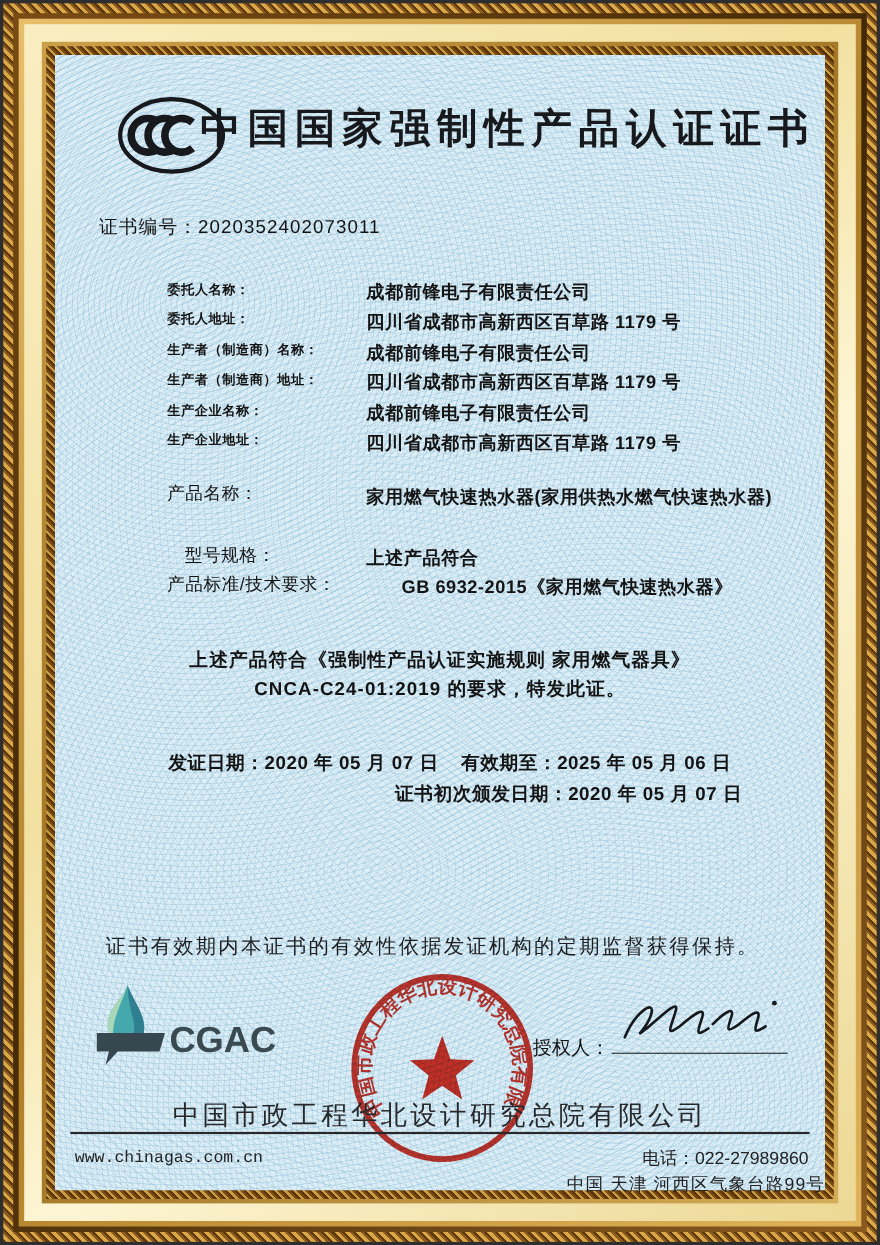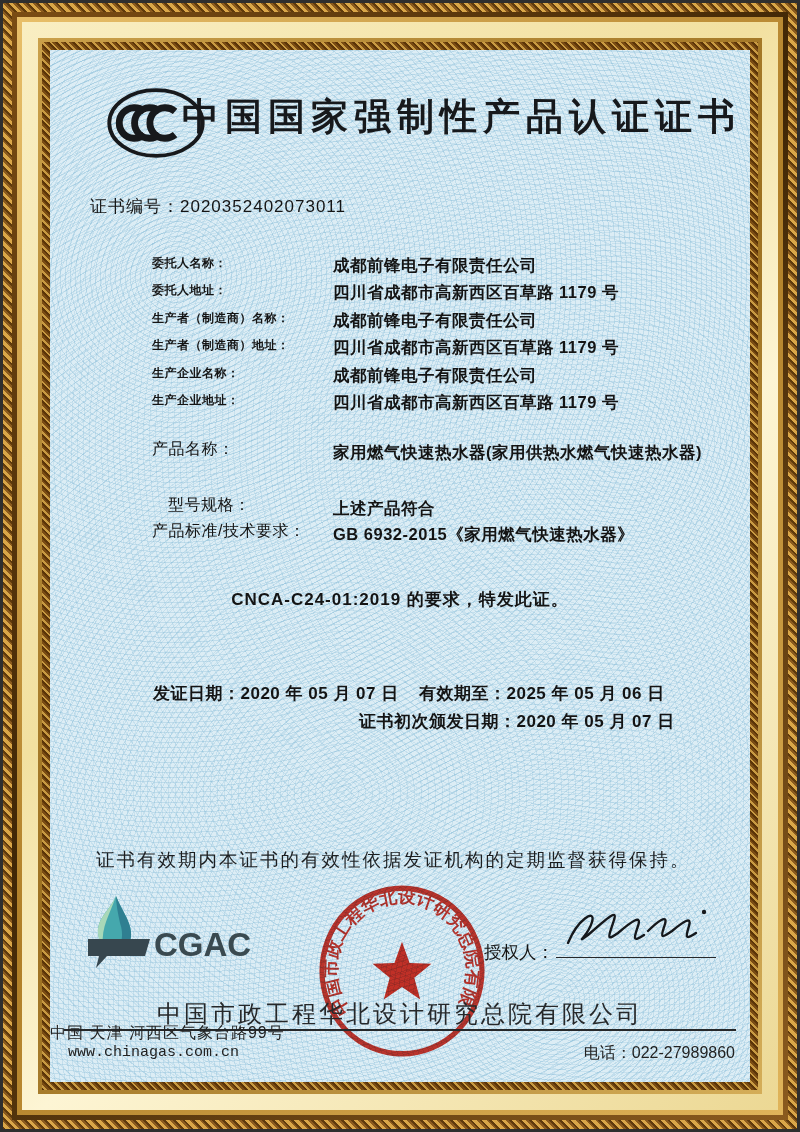--- a/index.html
+++ b/index.html
@@ -39,21 +39,21 @@
   .prow .val{position:absolute;left:181px;width:382px;font-size:16.5px;font-weight:bold;
     letter-spacing:.5px;line-height:26px;}
   .compliance{left:0;right:0;top:537px;text-align:center;font-size:17px;font-weight:bold;
     line-height:26.5px;letter-spacing:1px;}
   .dates .lab,.dates .val{font-size:17px;font-weight:bold;letter-spacing:.5px;white-space:nowrap;}
   .note{left:46px;top:797px;font-size:18.5px;font-weight:500;letter-spacing:2px;color:#1c1e20;white-space:nowrap;}
   .issuer{left:0;right:0;top:948px;text-align:center;font-size:24px;font-weight:500;
     letter-spacing:3px;color:#26282a;}
   .sep{left:14px;width:672px;top:979px;height:2px;background:#26282a;}
   .footer-web{left:18px;top:994px;font-size:15px;font-weight:400;font-family:"Liberation Mono",monospace;color:#222;}
-  .footer-addr{left:0;right:0;top:973px;text-align:left;font-size:16px;font-weight:500;color:#222;letter-spacing:1px;}
+  .footer-addr{left:0;right:0;top:1017px;text-align:right;font-size:16px;font-weight:500;color:#222;letter-spacing:1px;}
   .footer-phone{right:15px;top:993px;font-size:16px;font-weight:500;color:#222;}
   .authz{left:434px;top:889px;font-size:17.5px;font-weight:500;white-space:nowrap;}
   .sigline{display:inline-block;width:160px;border-bottom:1.6px solid #26282a;height:18px;margin-left:2px;}
   .seal{mix-blend-mode:multiply;opacity:.93;}
 </style>
 </head>
 <body>
 
 <div class="page">
  <div class="f-outer">
@@ -108,25 +108,26 @@
           <div class="prow">
                       <span class="lab" style="top:0;">产品名称：</span>
                       <span class="val" style="top:0;">家用燃气快速热水器(家用供热水燃气快速热水器)</span>
                     </div>
           <div class="prow">
                       <span class="lab" style="top:56px;padding-left:16px;">型号规格：</span>
                       <span class="val" style="top:56px;">上述产品符合</span>
                     </div>
           <div class="prow">
                       <span class="lab" style="top:82px;">产品标准/技术要求：</span>
-                      <span class="val" style="top:82px;">GB 6932-2015《家用燃气快速热水器》</span>
+                      <span class="val" style="top:82px;margin-left:32px;">GB 6932-2015《家用燃气快速热水器》</span>
                     </div>
         </div>
 
         <div class="abs compliance">
+          <div>上述产品符合《强制性产品认证实施规则 家用燃气器具》</div>
           <div>CNCA-C24-01:2019 的要求，特发此证。</div>
         </div>
 
         <div class="abs dates" style="left:103px;top:632px;"><span class="lab">发证日期：</span><span class="val">2020 年 05 月 07 日</span></div>
         <div class="abs dates" style="left:369px;top:632px;"><span class="lab">有效期至：</span><span class="val">2025 年 05 月 06 日</span></div>
         <div class="abs dates" style="left:309px;top:660px;"><span class="lab">证书初次颁发日期：</span><span class="val">2020 年 05 月 07 日</span></div>
 
         <div class="abs note">证书有效期内本证书的有效性依据发证机构的定期监督获得保持。</div>
 
         <svg class="abs" style="left:36px;top:844px;" width="185" height="82" viewBox="0 0 185 82">

